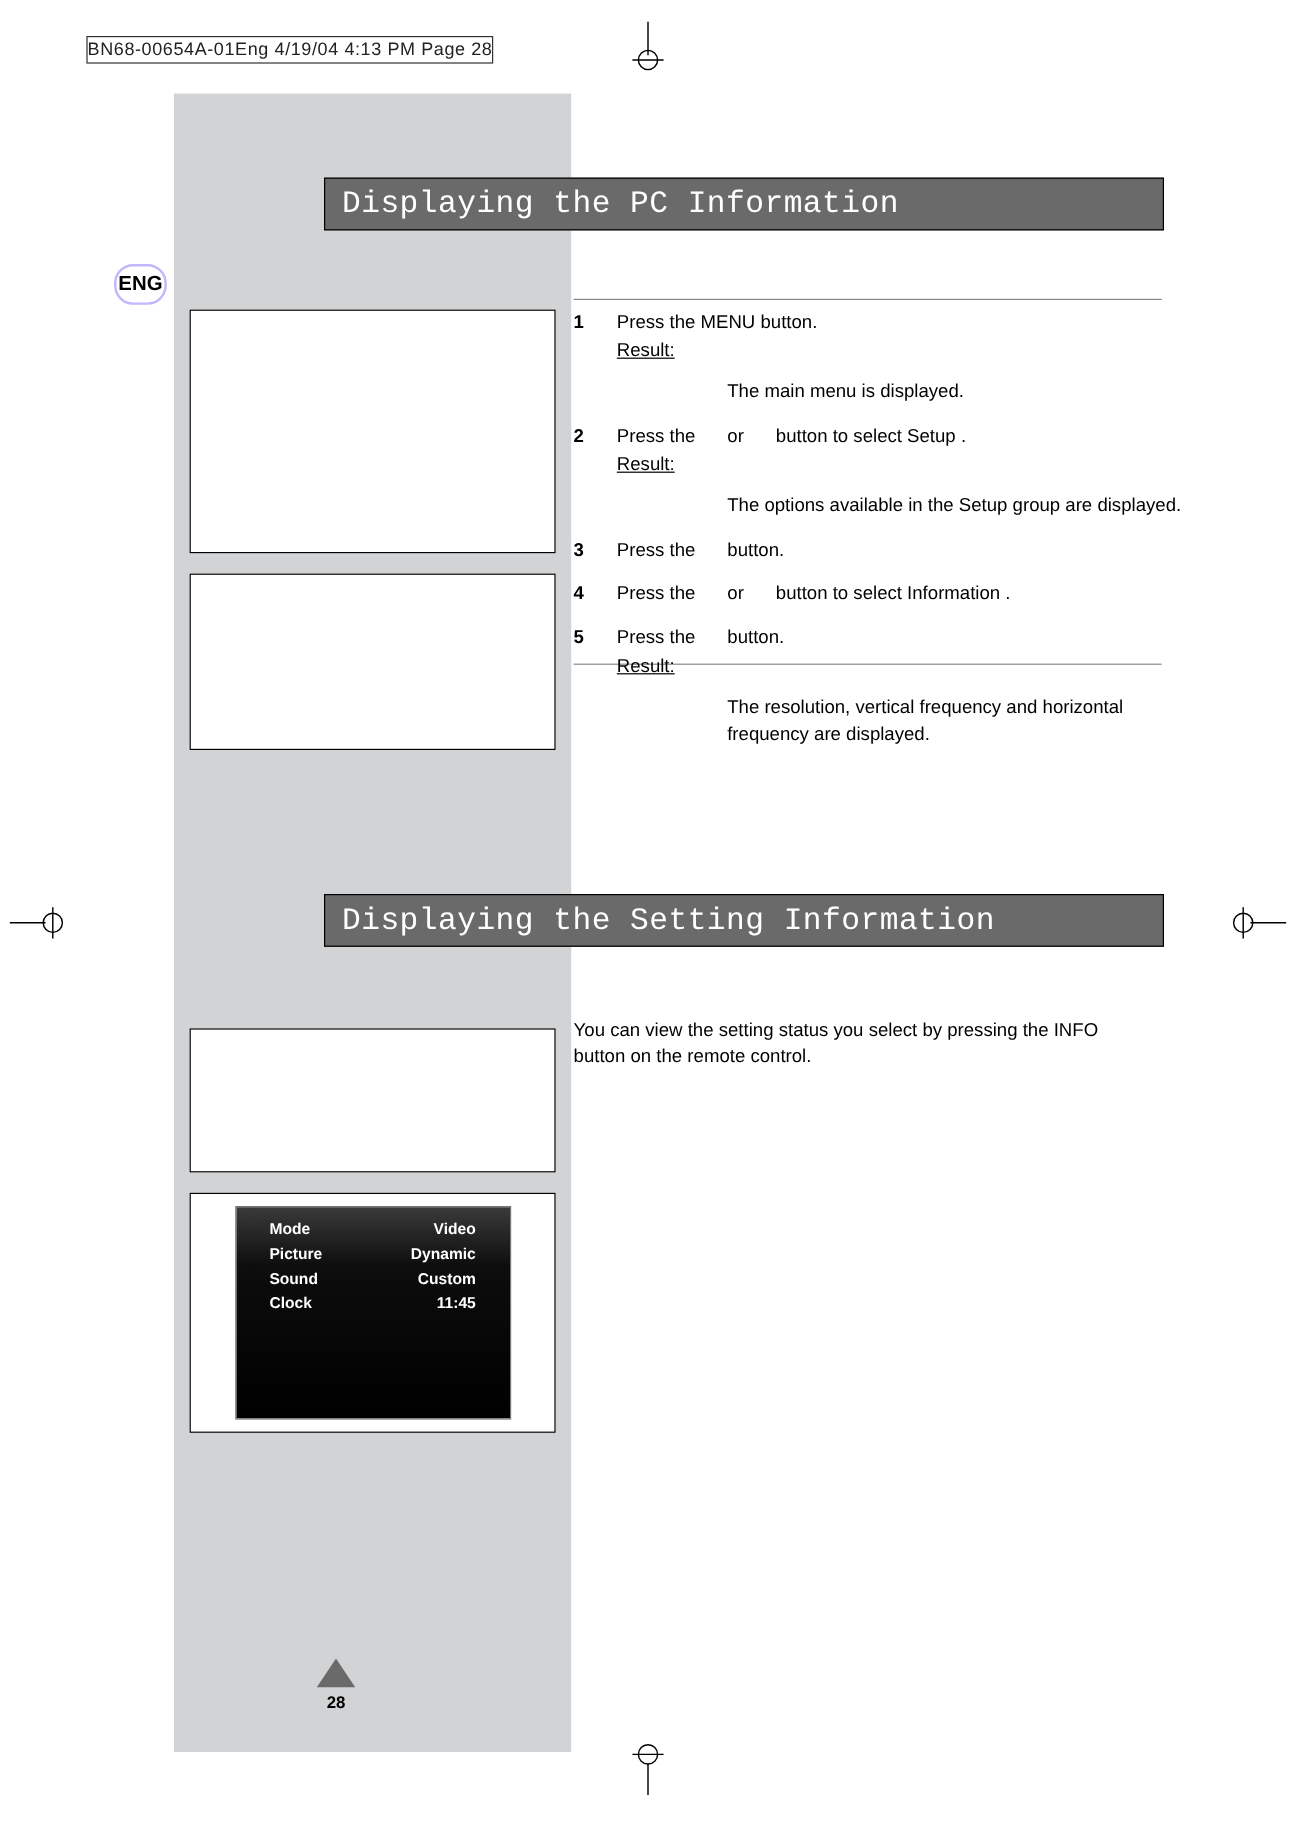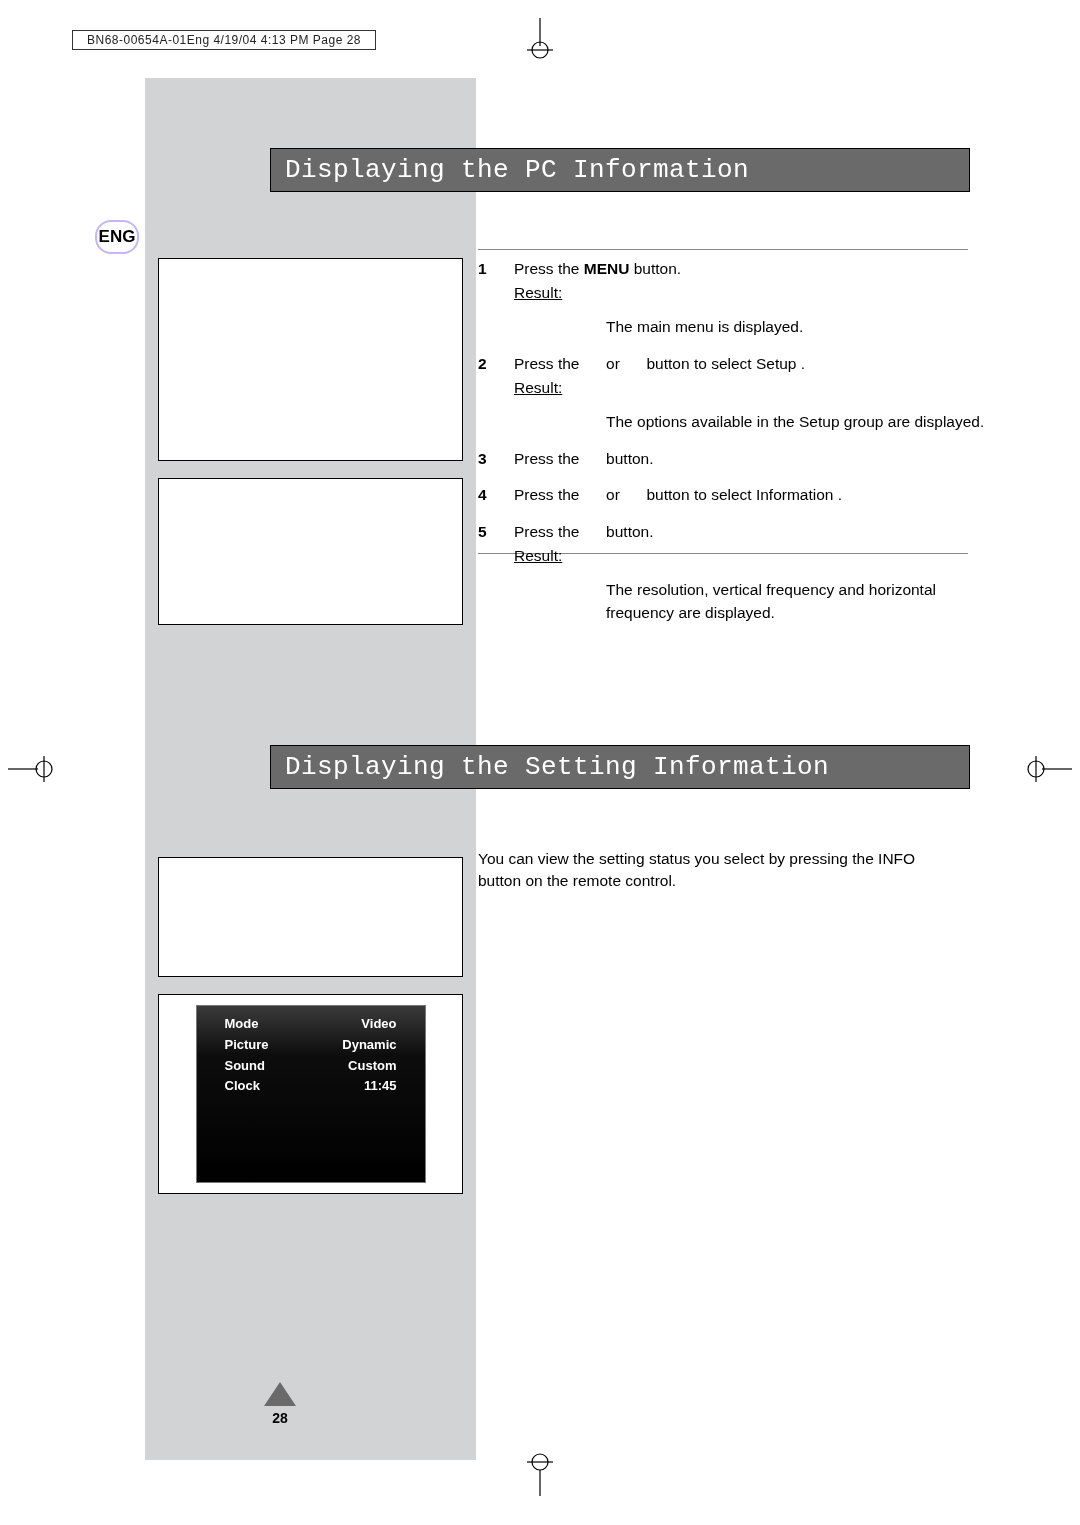--- a/index.html
+++ b/index.html
@@ -14,25 +14,25 @@
     position: relative;
     width: 1080px;
     height: 1525px;
     background: #fff;
   }
   
   .prepress-header {
     position: absolute;
     top: 30px;
     left: 72px;
-    font-size: 12px;
+    font-size: 15px;
     color: #222;
     font-family: "Arial", sans-serif;
     border: 1px solid #333;
-    padding: 2px 14px;
+    padding: 2px 0;
     display: inline-block;
     letter-spacing: 0.5px;
   }
   
   .crop-top {
     position: absolute;
     top: 18px;
     left: 521px;
   }
   .crop-top svg { display: block; }
@@ -142,21 +142,21 @@
   .step-sub {
     display: flex;
     margin-top: 2px;
   }
   .step-sub-label {
     text-decoration: underline;
     width: 92px;
     flex-shrink: 0;
   }
   .step-sub-text { flex: 1; margin-top: 34px; }
-  .menu-bold { font-weight: bold; text-align: right; }
+  .menu-bold { font-weight: normal; text-align: right; }
   .gap { display: inline-block; width: 18px; }
   
   .para-2 {
     position: absolute;
     top: 848px;
     left: 478px;
     width: 470px;
     font-size: 15.5px;
     color: #000;
     line-height: 1.4;

